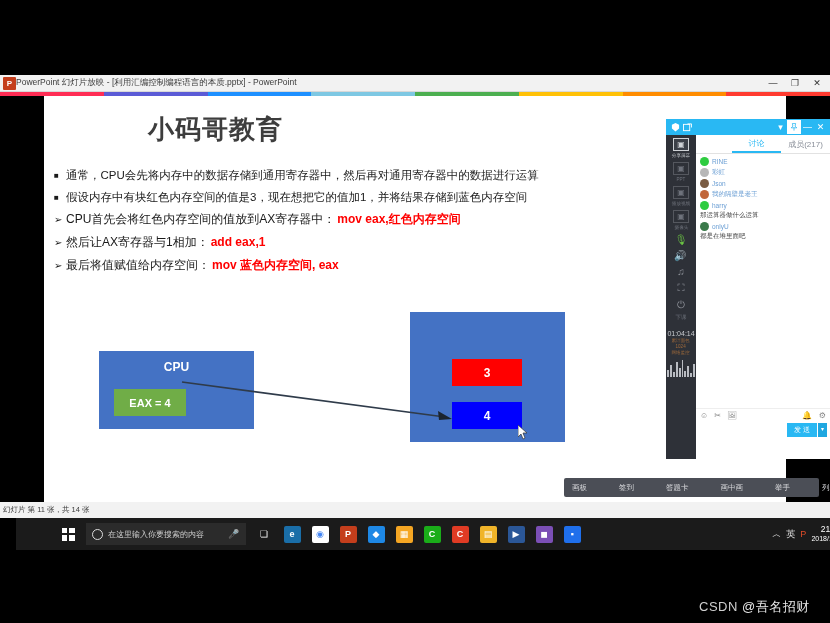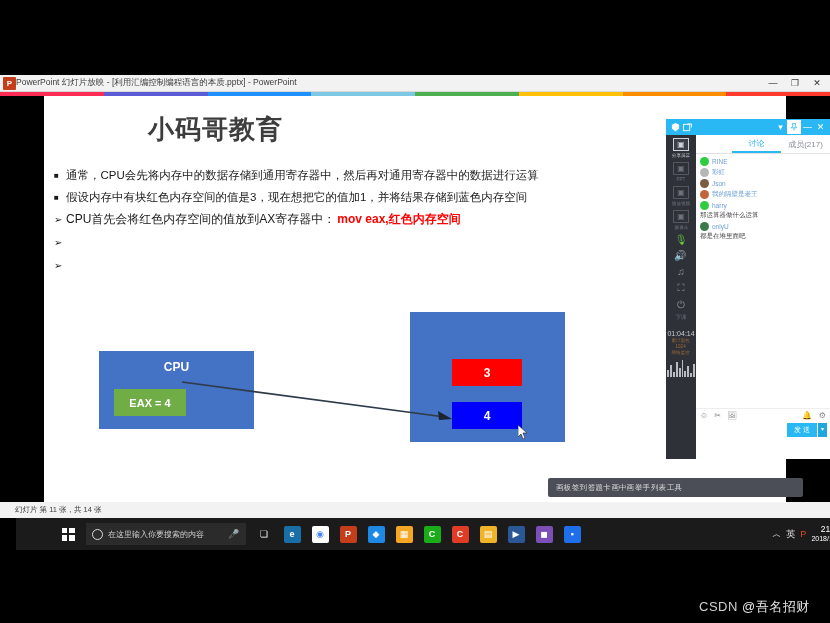--- a/index.html
+++ b/index.html
@@ -134,30 +134,30 @@
   .vc-tools { height: 13px; border-top: 1px solid #eee; display: flex; align-items: center;
     padding: 0 4px; gap: 6px; color: #888; font-size: 8px; }
   .vc-tools .sp { flex: 1; }
   .vc-input { height: 38px; background: #fff; }
   .vc-send-row { display: flex; justify-content: flex-end; padding: 2px 3px; }
   .vc-send { background: #29b8f3; color: #fff; font-size: 7px; padding: 2px 7px; }
   .vc-send-d { background: #1fa7e0; color: #fff; font-size: 6px; padding: 2px 3px; margin-left: 1px; }
 
   
   .ptool {
-    position: absolute; left: 548px; top: 478px; width: 255px; height: 19px;
+    position: absolute; left: 564px; top: 478px; width: 255px; height: 19px;
     background: #4b4e56; border-radius: 2px; display: flex; align-items: center;
-    padding-left: 8px; gap: 1px;
+    padding-left: 8px; gap: 32px;
   }
   .ptool span { font-size: 7.5px; color: #d8d9dc; white-space: nowrap; }
 
   
   .statusbar {
     position: absolute; left: 0; top: 502px; width: 830px; height: 16px;
-    background: #f2f2f2; display: flex; align-items: center; padding-left: 15px;
+    background: #f2f2f2; display: flex; align-items: center; padding-left: 3px;
   }
   .statusbar span { font-size: 7.5px; color: #3b3b3b; }
 
   
   .taskbar {
     position: absolute; left: 16px; top: 518px; width: 830px; height: 32px;
     background: #1b1b1b; display: flex; align-items: center; padding-left: 36px;
   }
   .start { width: 32px; height: 32px; display: flex; align-items: center; justify-content: center; }
   .start-sq { width: 13px; height: 13px; position: relative; }
@@ -227,23 +227,25 @@
       <div class="b-row">
         <div class="b-mark sq">■</div>
         <div class="b-text">假设内存中有块红色内存空间的值是3，现在想把它的值加1，并将结果存储到蓝色内存空间</div>
       </div>
       <div class="b-row arrow">
         <div class="b-mark">➢</div>
         <div class="b-text">CPU首先会将红色内存空间的值放到AX寄存器中：<span class="code">mov eax,红色内存空间</span></div>
       </div>
       <div class="b-row arrow">
         <div class="b-mark">➢</div>
+        <div class="b-text">然后让AX寄存器与1相加：<span class="code">add eax,1</span></div>
       </div>
       <div class="b-row arrow">
         <div class="b-mark">➢</div>
+        <div class="b-text">最后将值赋值给内存空间：<span class="code">mov 蓝色内存空间, eax</span></div>
       </div>
     </div>
 
   <div class="box-cpu">
     <div class="lbl">CPU</div>
     <div class="eax">EAX = 4</div>
   </div>
 
   <div class="box-mem">
     <div class="cell red">3</div>

